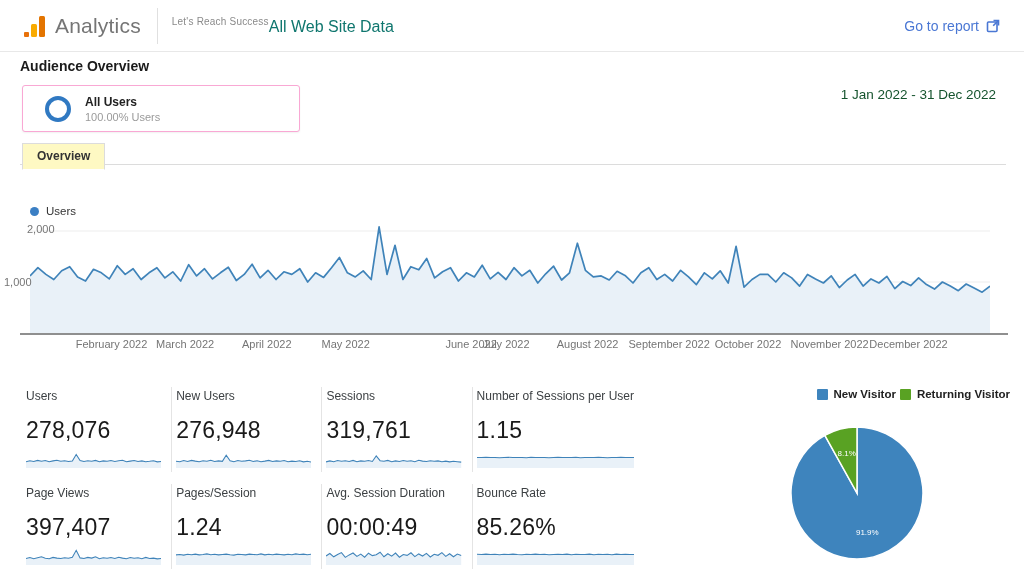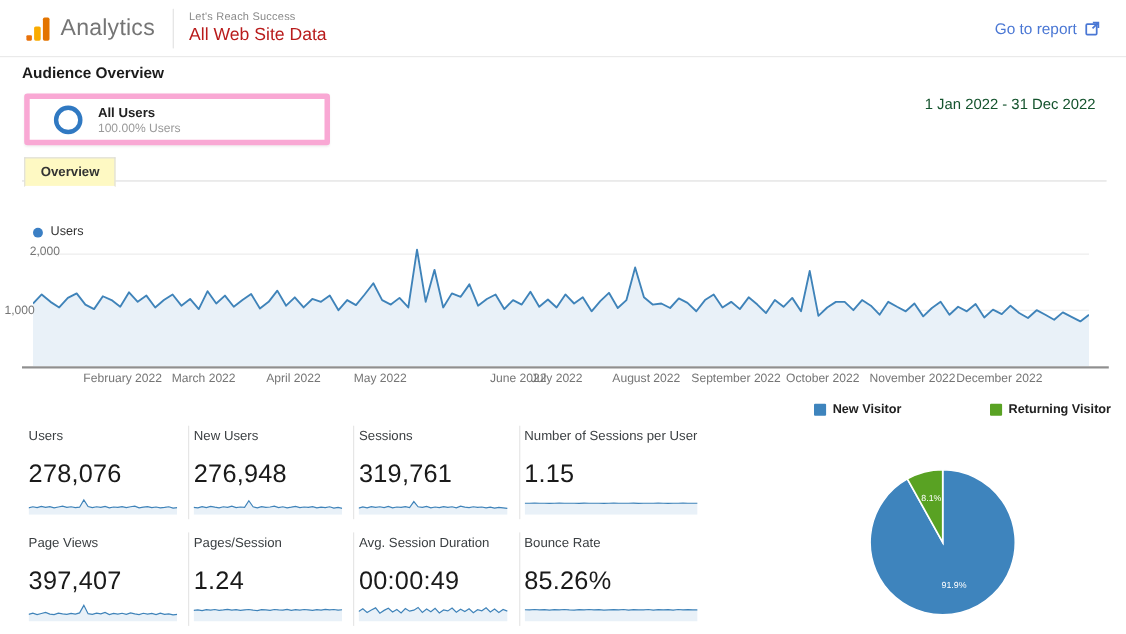--- a/index.html
+++ b/index.html
@@ -7,31 +7,31 @@
   .page { position:relative; width:1024px; height:464px; background:#fff;text-decoration:underline; }
 
   
   .header { position:absolute; top:0; left:0; right:0; height:52px; background:#fff; border-bottom:1px solid #e8e8e8; display:flex; align-items:center; padding:0 24px; }
   .logo { display:flex; align-items:flex-end; gap:2px; height:22px; margin-right:10px; }
   .logo .dot { width:5px; height:5px; background:#e8710a; border-radius:1px; }
   .logo .bar-mid { width:6px; height:13px; background:#f9ab00; border-radius:1.5px; }
   .logo .bar-tall { width:6px; height:21px; background:#e37400; border-radius:1.5px; }
   .brand { font-size:21px; color:#757575; letter-spacing:.2px; margin-right:16px; }
   .hdr-divider { width:1px; height:36px; background:#e0e0e0; margin-right:14px; }
-  .prop-stack { display:flex; flex-direction:column; justify-content:center; }
+  .prop-stack { display:flex; justify-content:center; }
   .account-name { font-size:10px; color:#8a8a8a; letter-spacing:.2px; }
-  .property-name { font-size:16px; color:#b91c1c; margin-top:2px; }
+  .property-name { font-size:16px; color:#0f766e; margin-top:2px; }
   .hdr-right { margin-left:auto; display:flex; align-items:center; gap:7px; color:#4a77d4; font-size:14px; cursor:pointer; }
   .hdr-right svg { display:block; }
 
   
   .page-title { position:absolute; top:58px; left:20px; font-size:14px; font-weight:bold; color:#1b1b1b; }
 
   
-  .segment-card { position:absolute; top:85px; left:22px; width:278px; height:47px; background:#fff; border:5px solid #f9a8d4; border-radius:3px; box-shadow:0 1px 2px rgba(0,0,0,.06); display:flex; align-items:center; padding:0 12px; }
+  .segment-card { position:absolute; top:85px; left:22px; width:278px; height:47px; background:#fff; border:1px solid #f9a8d4; border-radius:3px; box-shadow:0 1px 2px rgba(0,0,0,.06); display:flex; align-items:center; padding:0 12px; }
   .segment-ring { width:26px; height:26px; border:4px solid #3079c2; border-radius:50%; margin:0 14px 0 10px; }
   .segment-text .seg-name { font-size:12px; font-weight:bold; color:#222; }
   .segment-text .seg-detail { font-size:11px; color:#9a9a9a; margin-top:2px; }
 
   .date-range { position:absolute; top:87px; right:28px; font-size:13.5px; color:#14532d; }
 
   
   .tab-line { position:absolute; top:164px; left:20px; width:986px; border-bottom:1px solid #dcdcdc; }
   .tab { position:absolute; top:143px; left:22px; background:#fef9c3; border:1px solid #dcdcdc; border-bottom:1px solid #fff; padding:5px 14px 6px; font-size:12px; font-weight:bold; color:#333; z-index:2; }
 
@@ -48,21 +48,21 @@
 
   
   .metrics-grid { position:absolute; top:387px; left:22px; width:622px; display:grid; grid-template-columns:repeat(4,1fr); row-gap:12px; }
   .metric-cell { padding:2px 10px 4px 4px; border-right:1px solid #e4e4e4; min-height:66px; }
   .metric-cell:nth-child(4n) { border-right:none; }
   .metric-label { font-size:12px; color:#3c4043; white-space:nowrap; overflow:hidden; }
   .metric-value { font-size:23px; color:#1a1a1a; margin-top:14px; letter-spacing:.2px; }
   .spark { display:block; width:100%; height:22px; margin-top:2px; }
 
   
-  .pie-legend { position:absolute; top:366px; left:740px; width:270px; display:flex; justify-content:space-between; gap:20px; }
+  .pie-legend { position:absolute; top:388px; left:740px; width:270px; display:flex; justify-content:flex-end; gap:4px; }
   .pie-legend .item { display:flex; align-items:center; gap:6px; font-size:11.5px; font-weight:bold; color:#212121; }
   .pie-legend .swatch { width:11px; height:11px; border-radius:1px; }
   .pie-svg { position:absolute; top:420px; left:784px; }
 </style>
 </head>
 <body>
 
 <div class="page">
 
   <div class="header">

